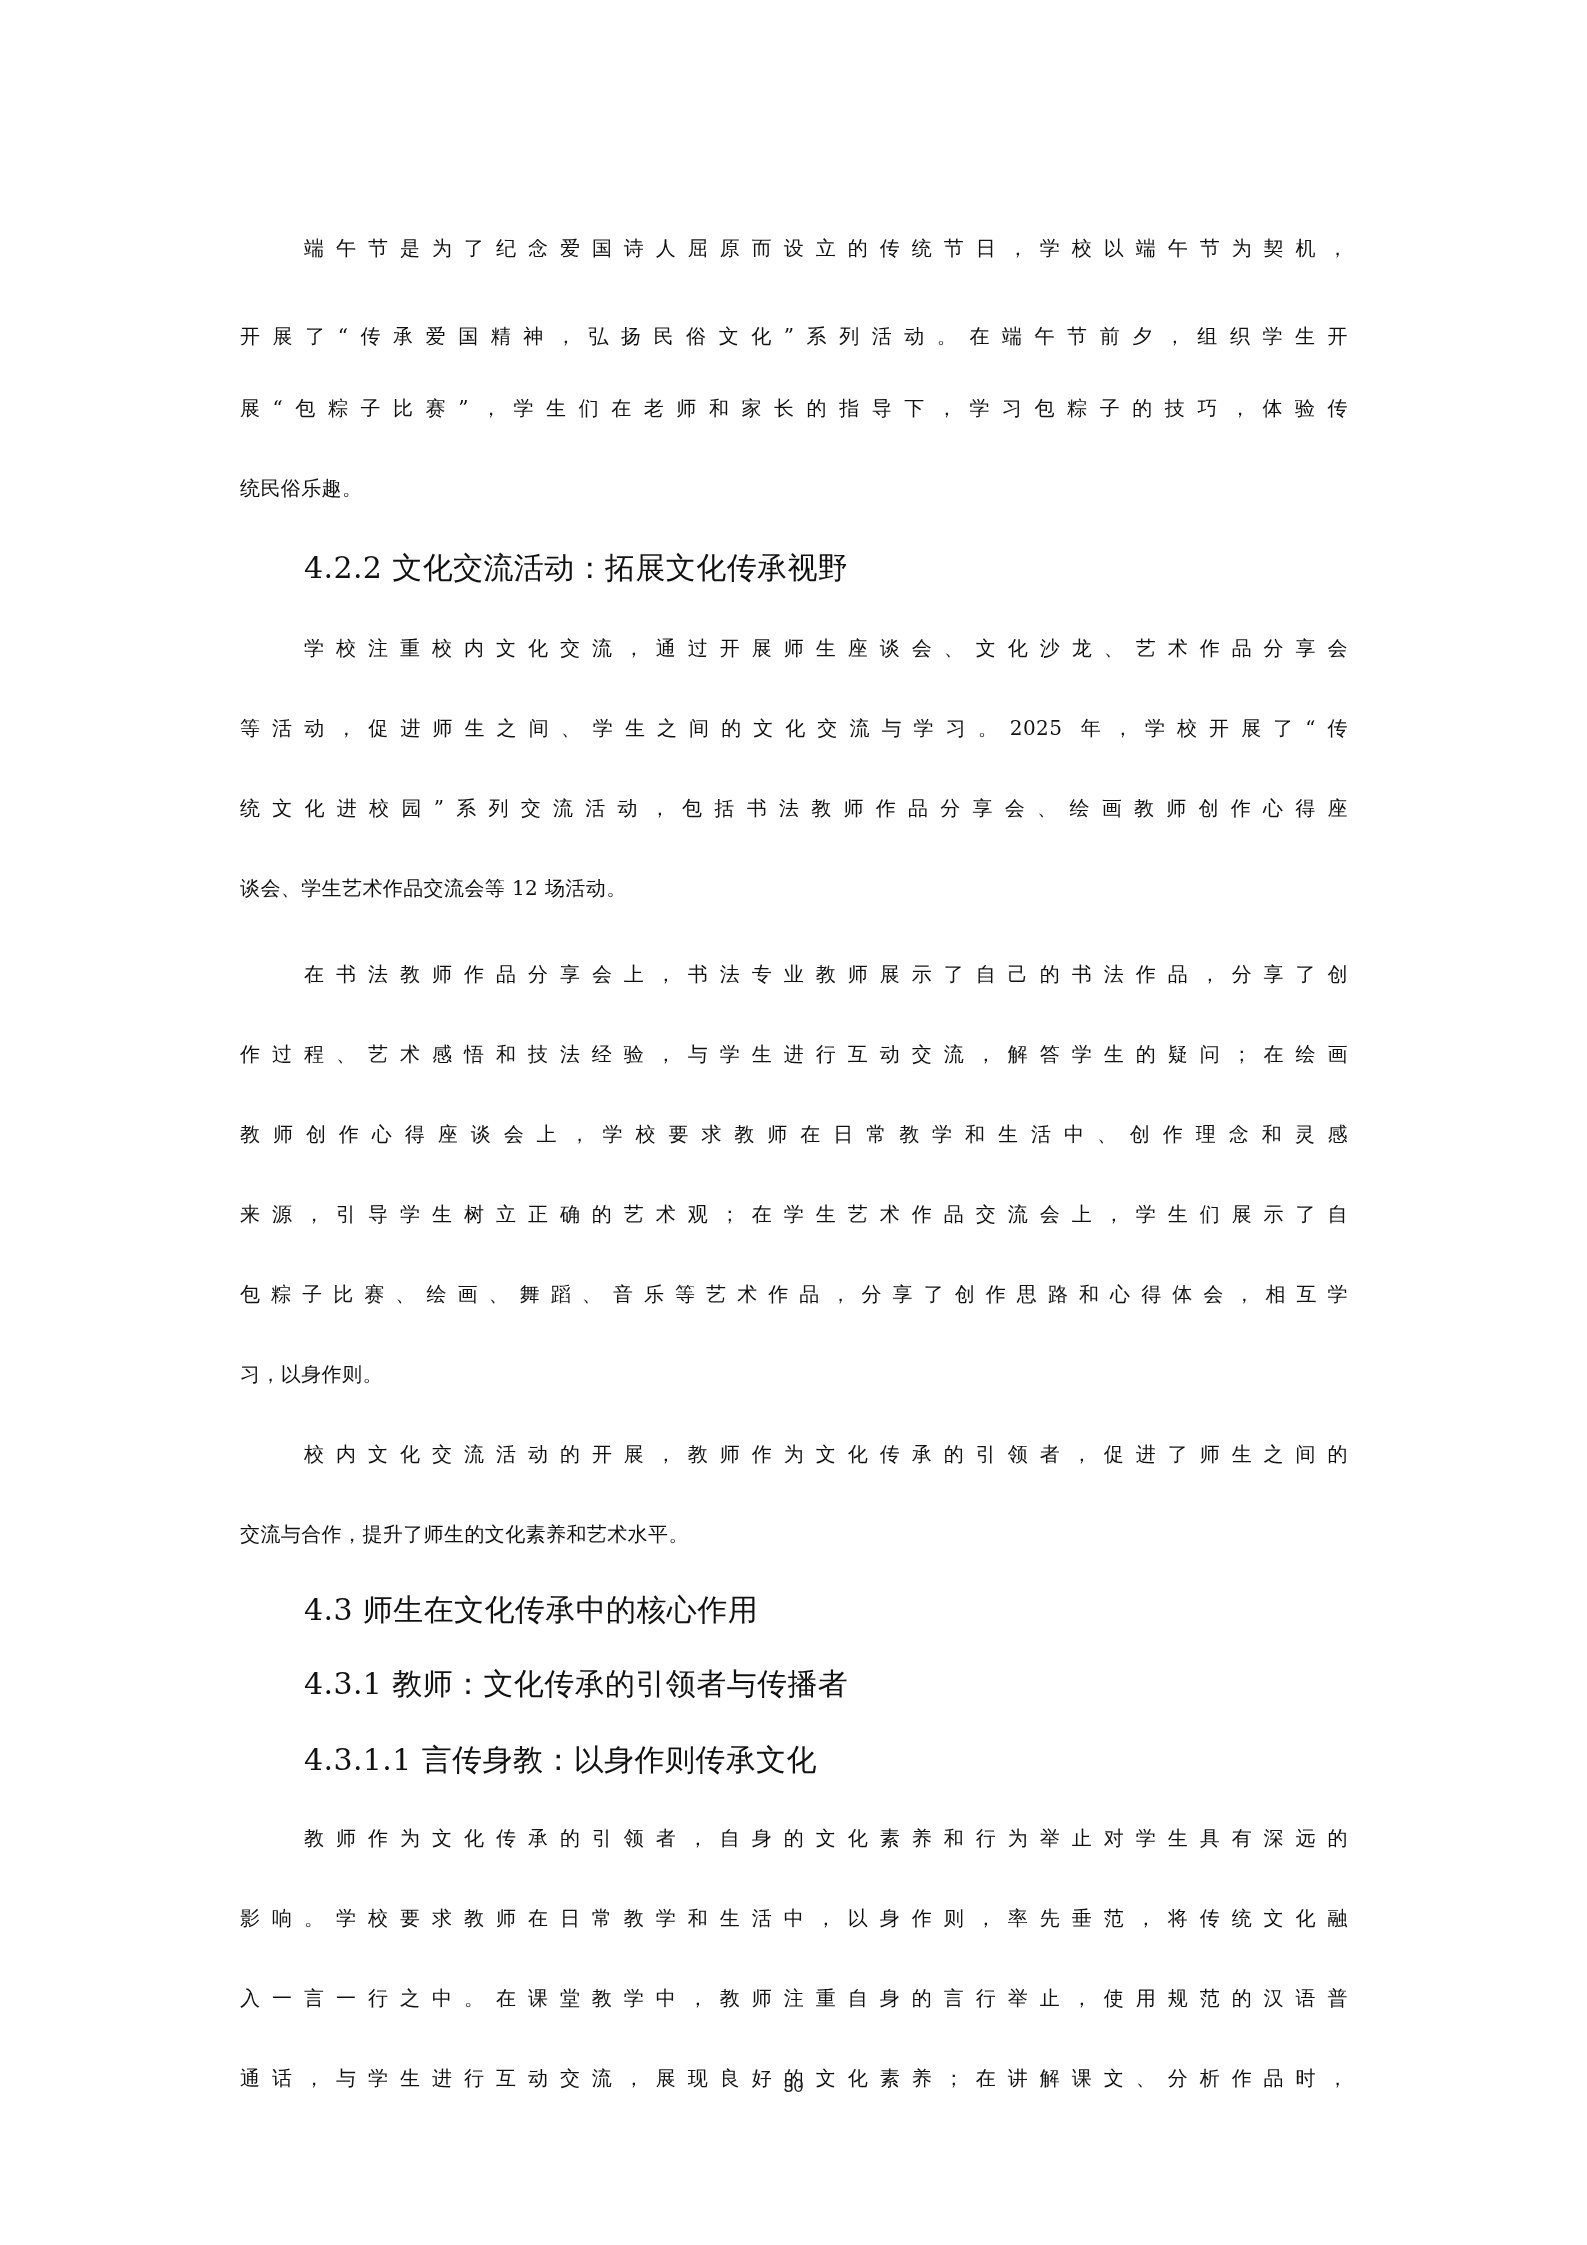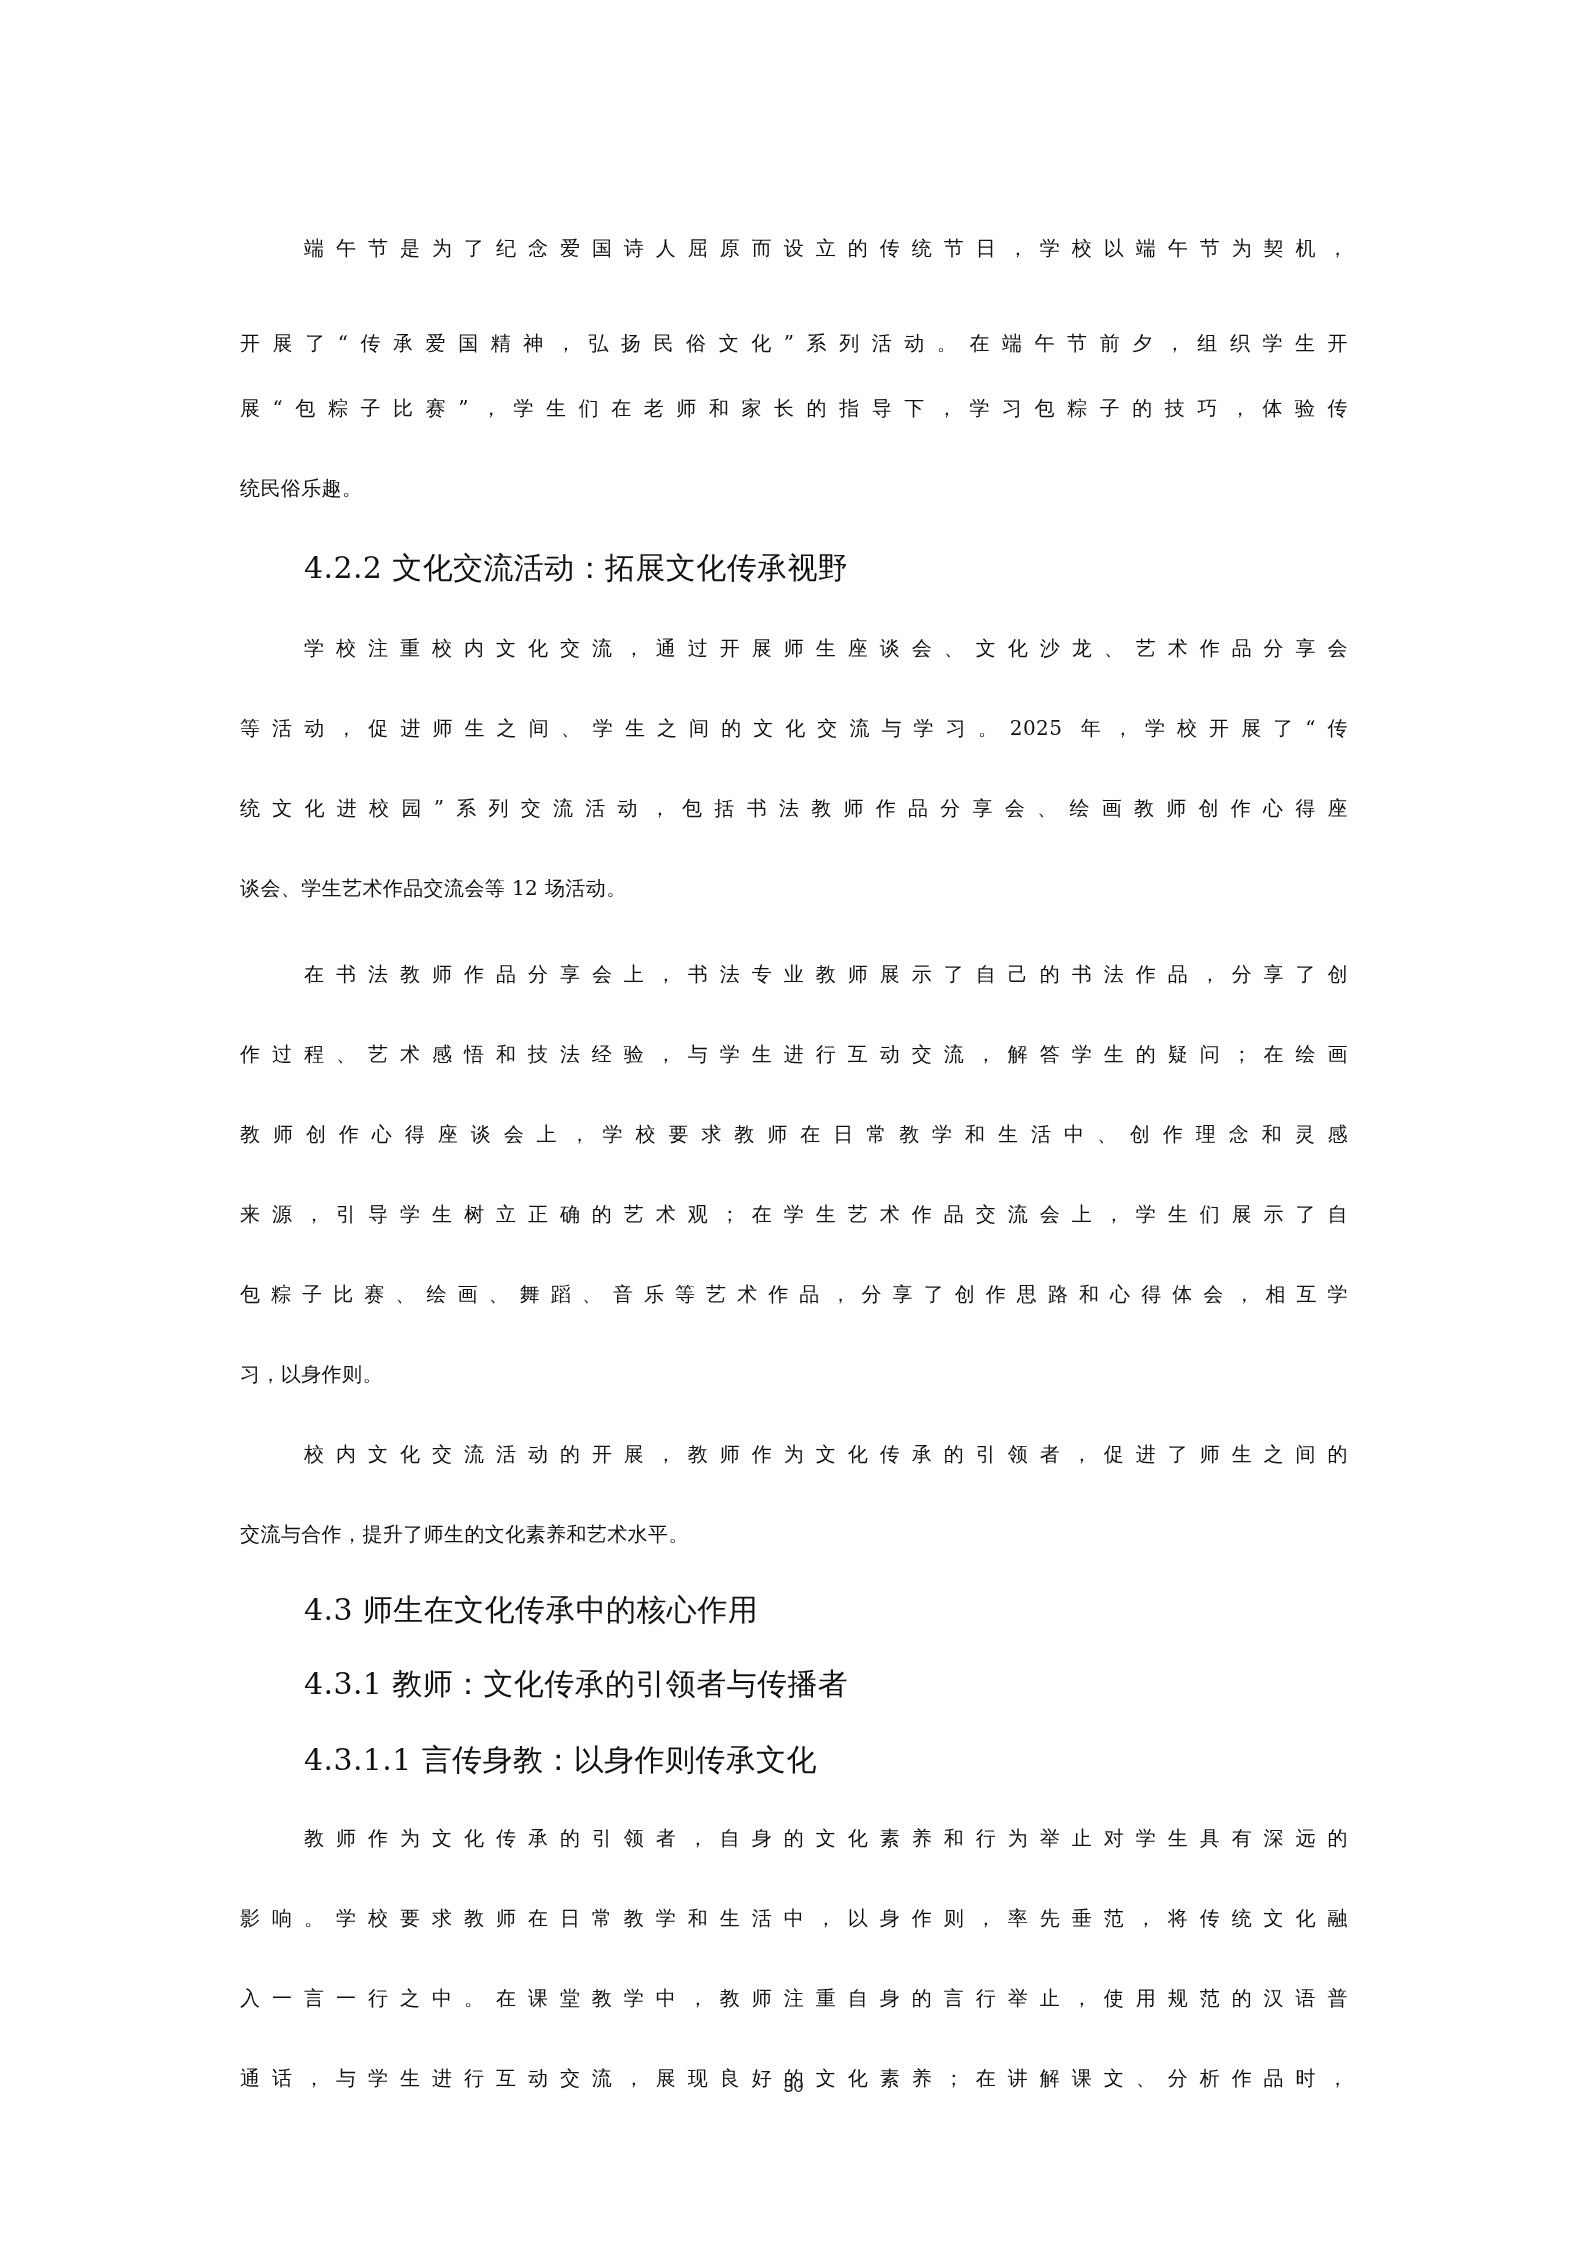--- a/index.html
+++ b/index.html
@@ -54,21 +54,21 @@
       font-size: 18px;
       color: #222222;
     }
   </style>
 </head>
 <body>
 
 <div class="page">
 
   <div class="line indent justify" style="top:0px">端午节是为了纪念爱国诗人屈原而设立的传统节日，学校以端午节为契机，</div>
-  <div class="line justify" style="top:95px">开展了“传承爱国精神，弘扬民俗文化”系列活动。在端午节前夕，组织学生开</div>
+  <div class="line justify" style="top:88px">开展了“传承爱国精神，弘扬民俗文化”系列活动。在端午节前夕，组织学生开</div>
   <div class="line justify" style="top:160px">展“包粽子比赛”，学生们在老师和家长的指导下，学习包粽子的技巧，体验传</div>
   <div class="line" style="top:240px">统民俗乐趣。</div>
 
   <div class="line indent heading" style="top:320px">4.2.2 文化交流活动：拓展文化传承视野</div>
 
   <div class="line indent justify" style="top:400px">学校注重校内文化交流，通过开展师生座谈会、文化沙龙、艺术作品分享会</div>
   <div class="line justify" style="top:480px">等活动，促进师生之间、学生之间的文化交流与学习。2025 年，学校开展了“传</div>
   <div class="line justify" style="top:560px">统文化进校园”系列交流活动，包括书法教师作品分享会、绘画教师创作心得座</div>
   <div class="line" style="top:640px">谈会、学生艺术作品交流会等 12 场活动。</div>
 

